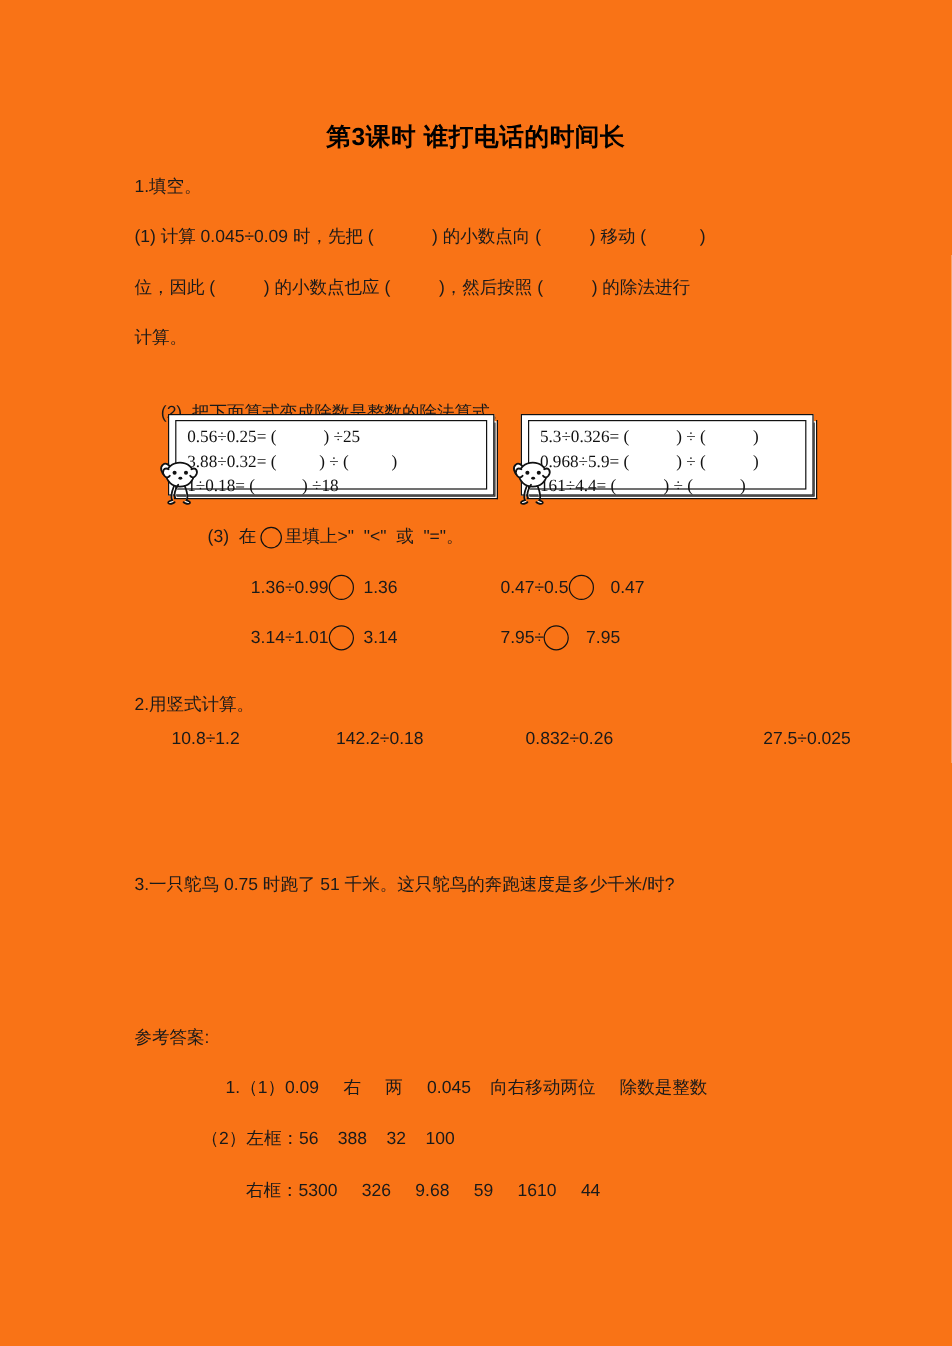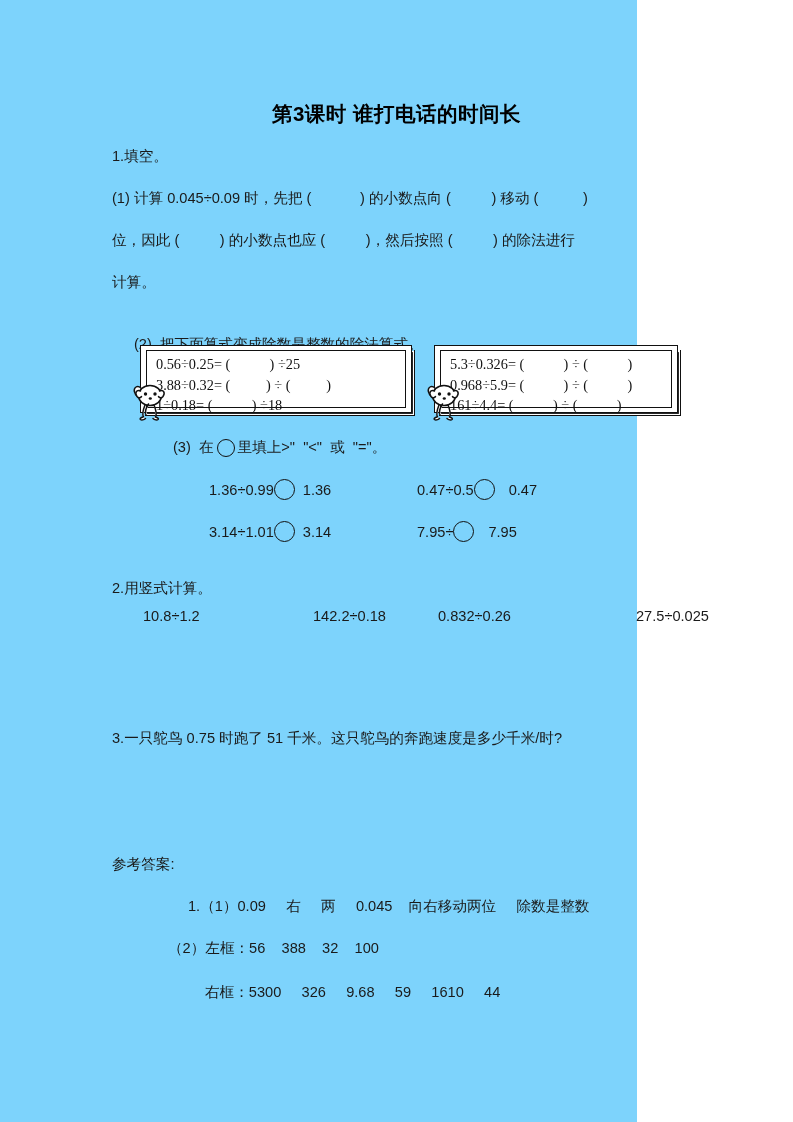--- a/index.html
+++ b/index.html
@@ -11,23 +11,23 @@
     width: 793px;
     height: 1122px;
     position: relative;
     font-family: "Liberation Sans", sans-serif;
     color: #1a1a1a;
     overflow: hidden;
   }
   .page {
     position: absolute;
     left: 0; top: 0;
-    width: 637px;
+    width: 793px;
     height: 1122px;
-    background: #7dd3fc;
+    background: #f97316;
   }
 
   
   .doc-title {
     position: absolute;
     left: 0;
     top: 100px;
     width: 793px;
     text-align: center;
     font-size: 20.5px;
@@ -214,21 +214,21 @@
   </div>
   <div class="cmp-row" style="left:378px; top:521px;">
     <span>7.95÷</span>
     <span class="circ"></span>
     <span style="margin-left:14px;">7.95</span>
   </div>
 
   <div class="line" style="left:112px; top:580px;">2.用竖式计算。</div>
 
   <div class="line" style="left:143px; top:608px;">10.8÷1.2</div>
-  <div class="line" style="left:280px; top:608px;margin-left:33px;">142.2÷0.18</div>
+  <div class="line" style="left:280px; top:608px;">142.2÷0.18</div>
   <div class="line" style="left:438px; top:608px;">0.832÷0.26</div>
   <div class="line" style="left:588px; top:608px;margin-left:48px;">27.5÷0.025</div>
 
   <div class="line" style="left:112px; top:730px;">3.一只鸵鸟 0.75 时跑了 51 千米。这只鸵鸟的奔跑速度是多少千米/时?</div>
 
   <div class="ans-line" style="left:112px; top:855px;">参考答案:</div>
   <div class="ans-line" style="left:152px; top:897px;margin-left:36px;">1.（1）0.09     右     两     0.045    向右移动两位     除数是整数</div>
   <div class="ans-line" style="left:168px; top:939px;">（2）左框：56    388    32    100</div>
   <div class="ans-line" style="left:205px; top:983px;">右框：5300     326     9.68     59     1610     44</div>
 

